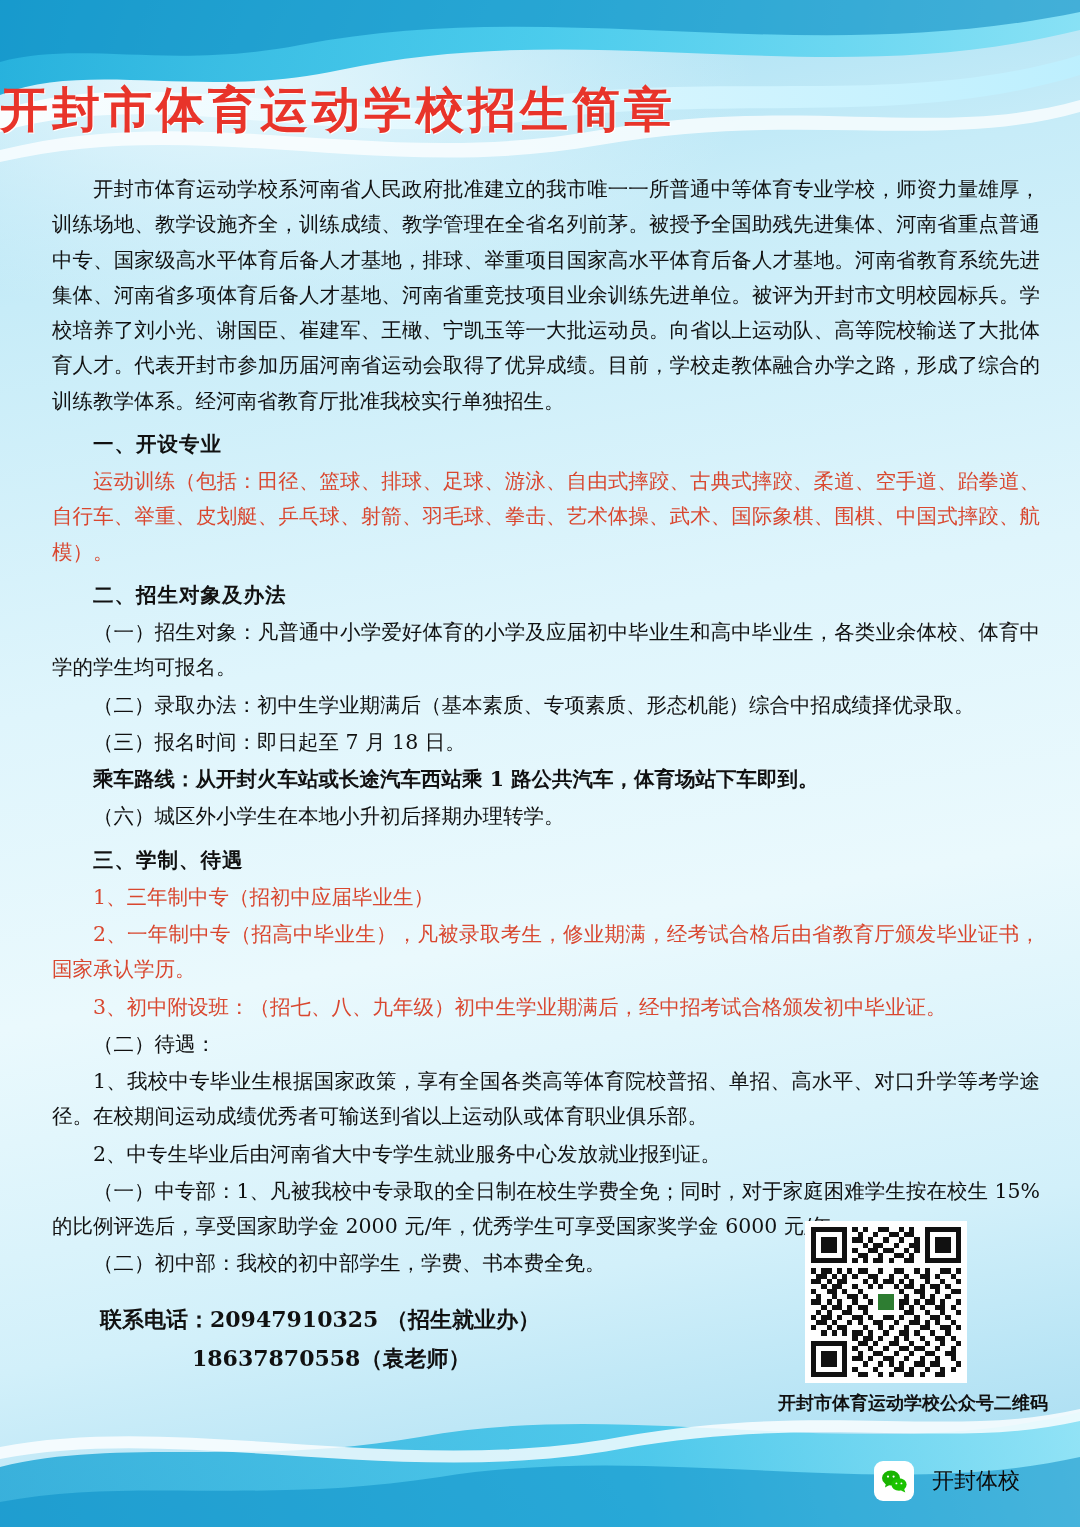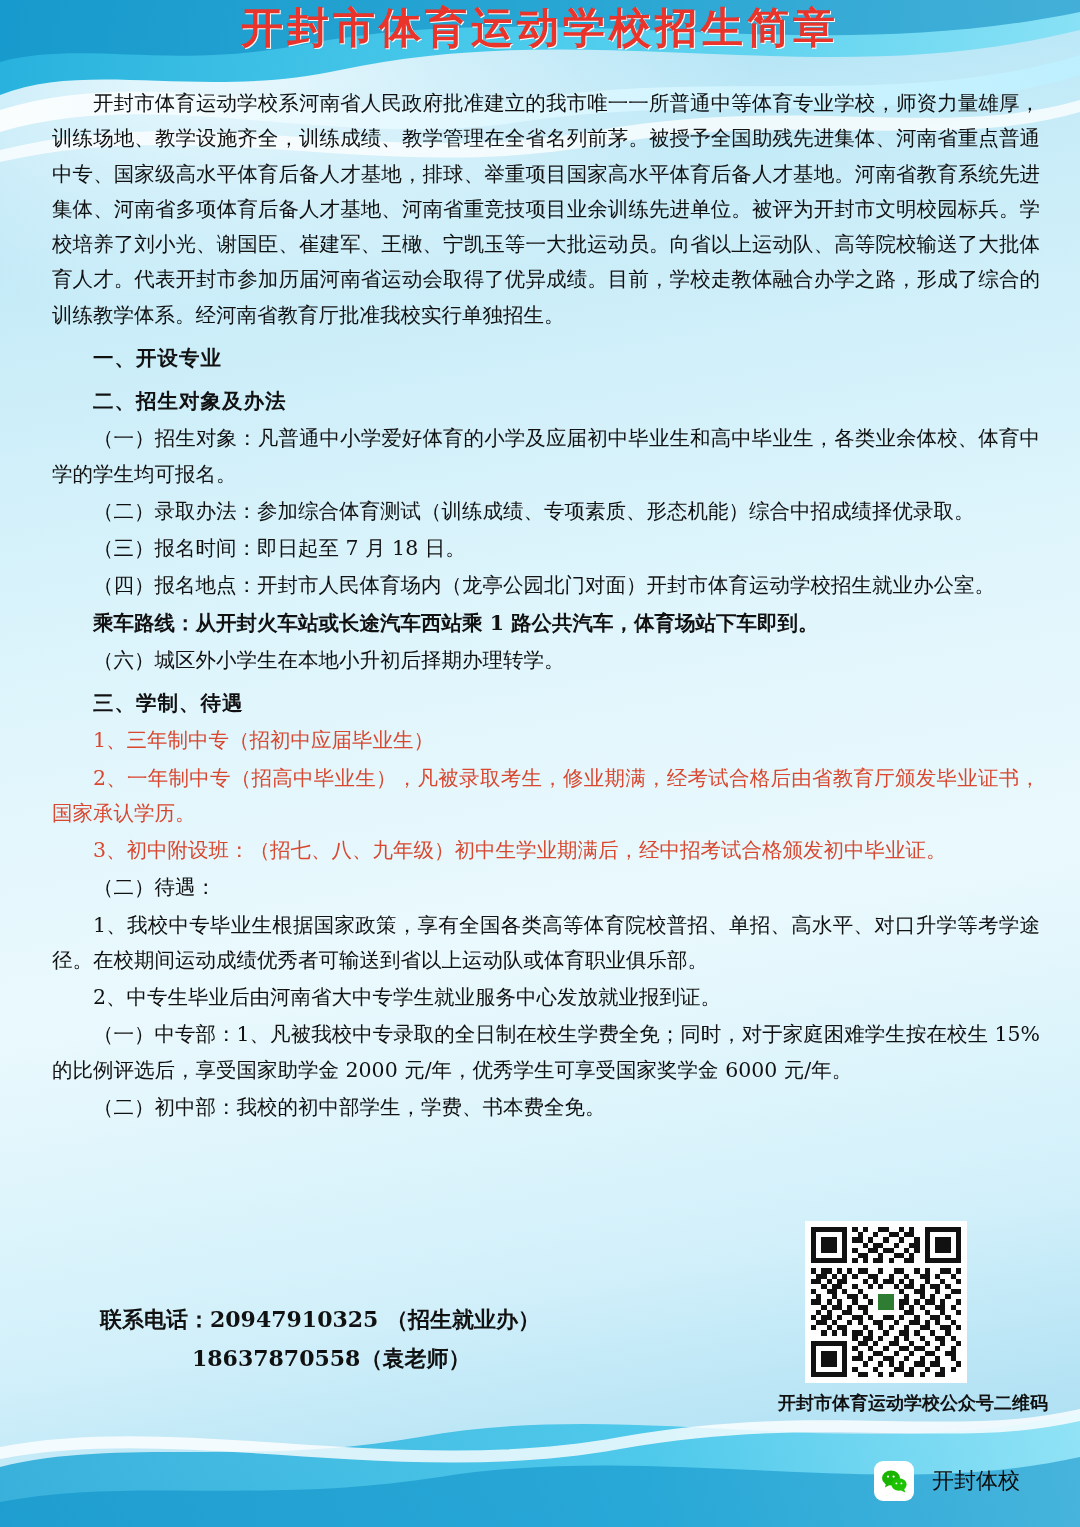--- a/index.html
+++ b/index.html
@@ -25,23 +25,24 @@
   
   .swoosh {
     position: absolute;
     pointer-events: none;
   }
   .topdeco { top: 0; left: 0; width: 1080px; height: 200px; }
   .botdeco { bottom: 0; left: 0; width: 1080px; height: 210px; }
 
   .title {
     position: relative;
-    text-align: center;
+    text-align: left;
+    margin-top: 78px;
     font-family: "DejaVu Serif", "Liberation Serif", serif;
-    font-size: 42px;
+    font-size: 48px;
     font-weight: bold;
     letter-spacing: 4px;
     color: #e8342a;
     text-shadow: 1px 1px 0 #ffffff;
   }
 
   .content {
     position: relative;
     margin: 30px 40px 0 52px;
     font-size: 20.5px;
@@ -156,26 +157,26 @@
     <path d="M0,130 C180,95 400,160 620,120 C820,84 950,122 1080,92 L1080,104 C950,134 820,96 620,132 C400,172 180,107 0,142 Z" fill="#ffffff" opacity="0.8"></path>
   </svg>
 
   <div class="title">开封市体育运动学校招生简章</div>
 
   <div class="content">
 
     <p class="indent">开封市体育运动学校系河南省人民政府批准建立的我市唯一一所普通中等体育专业学校，师资力量雄厚，训练场地、教学设施齐全，训练成绩、教学管理在全省名列前茅。被授予全国助残先进集体、河南省重点普通中专、国家级高水平体育后备人才基地，排球、举重项目国家高水平体育后备人才基地。河南省教育系统先进集体、河南省多项体育后备人才基地、河南省重竞技项目业余训练先进单位。被评为开封市文明校园标兵。学校培养了刘小光、谢国臣、崔建军、王橄、宁凯玉等一大批运动员。向省以上运动队、高等院校输送了大批体育人才。代表开封市参加历届河南省运动会取得了优异成绩。目前，学校走教体融合办学之路，形成了综合的训练教学体系。经河南省教育厅批准我校实行单独招生。</p>
 
     <p class="head">一、开设专业</p>
+    <p class="indent red">运动训练（包括：田径、篮球、排球、足球、游泳、自由式摔跤、古典式摔跤、柔道、空手道、跆拳道、自行车、举重、皮划艇、乒乓球、射箭、羽毛球、拳击、艺术体操、武术、国际象棋、围棋、中国式摔跤、航模）。</p>
 
     <p class="head">二、招生对象及办法</p>
     <p class="indent">（一）招生对象：凡普通中小学爱好体育的小学及应届初中毕业生和高中毕业生，各类业余体校、体育中学的学生均可报名。</p>
-    <p class="indent">（二）录取办法：参加综合体育测试（训练成绩、专项素质、形态机能）综合中招成绩择优录取。</p>
+    <p class="indent">（二）录取办法：初中生学业期满后（基本素质、专项素质、形态机能）综合中招成绩择优录取。</p>
     <p class="indent">（三）报名时间：即日起至 7 月 18 日。</p>
-    <p class="indent">（四）报名地点：开封市人民体育场内（龙亭公园北门对面）开封市体育运动学校招生就业办公室。</p>
     <p class="indent bold">乘车路线：从开封火车站或长途汽车西站乘 1 路公共汽车，体育场站下车即到。</p>
     <p class="indent">（六）城区外小学生在本地小升初后择期办理转学。</p>
 
     <p class="head">三、学制、待遇</p>
     <p class="indent red">1、三年制中专（招初中应届毕业生）</p>
     <p class="indent red">2、一年制中专（招高中毕业生），凡被录取考生，修业期满，经考试合格后由省教育厅颁发毕业证书，国家承认学历。</p>
     <p class="indent red">3、初中附设班：（招七、八、九年级）初中生学业期满后，经中招考试合格颁发初中毕业证。</p>
     <p class="indent">（二）待遇：</p>
     <p class="indent">1、我校中专毕业生根据国家政策，享有全国各类高等体育院校普招、单招、高水平、对口升学等考学途径。在校期间运动成绩优秀者可输送到省以上运动队或体育职业俱乐部。</p>
     <p class="indent">2、中专生毕业后由河南省大中专学生就业服务中心发放就业报到证。</p>

